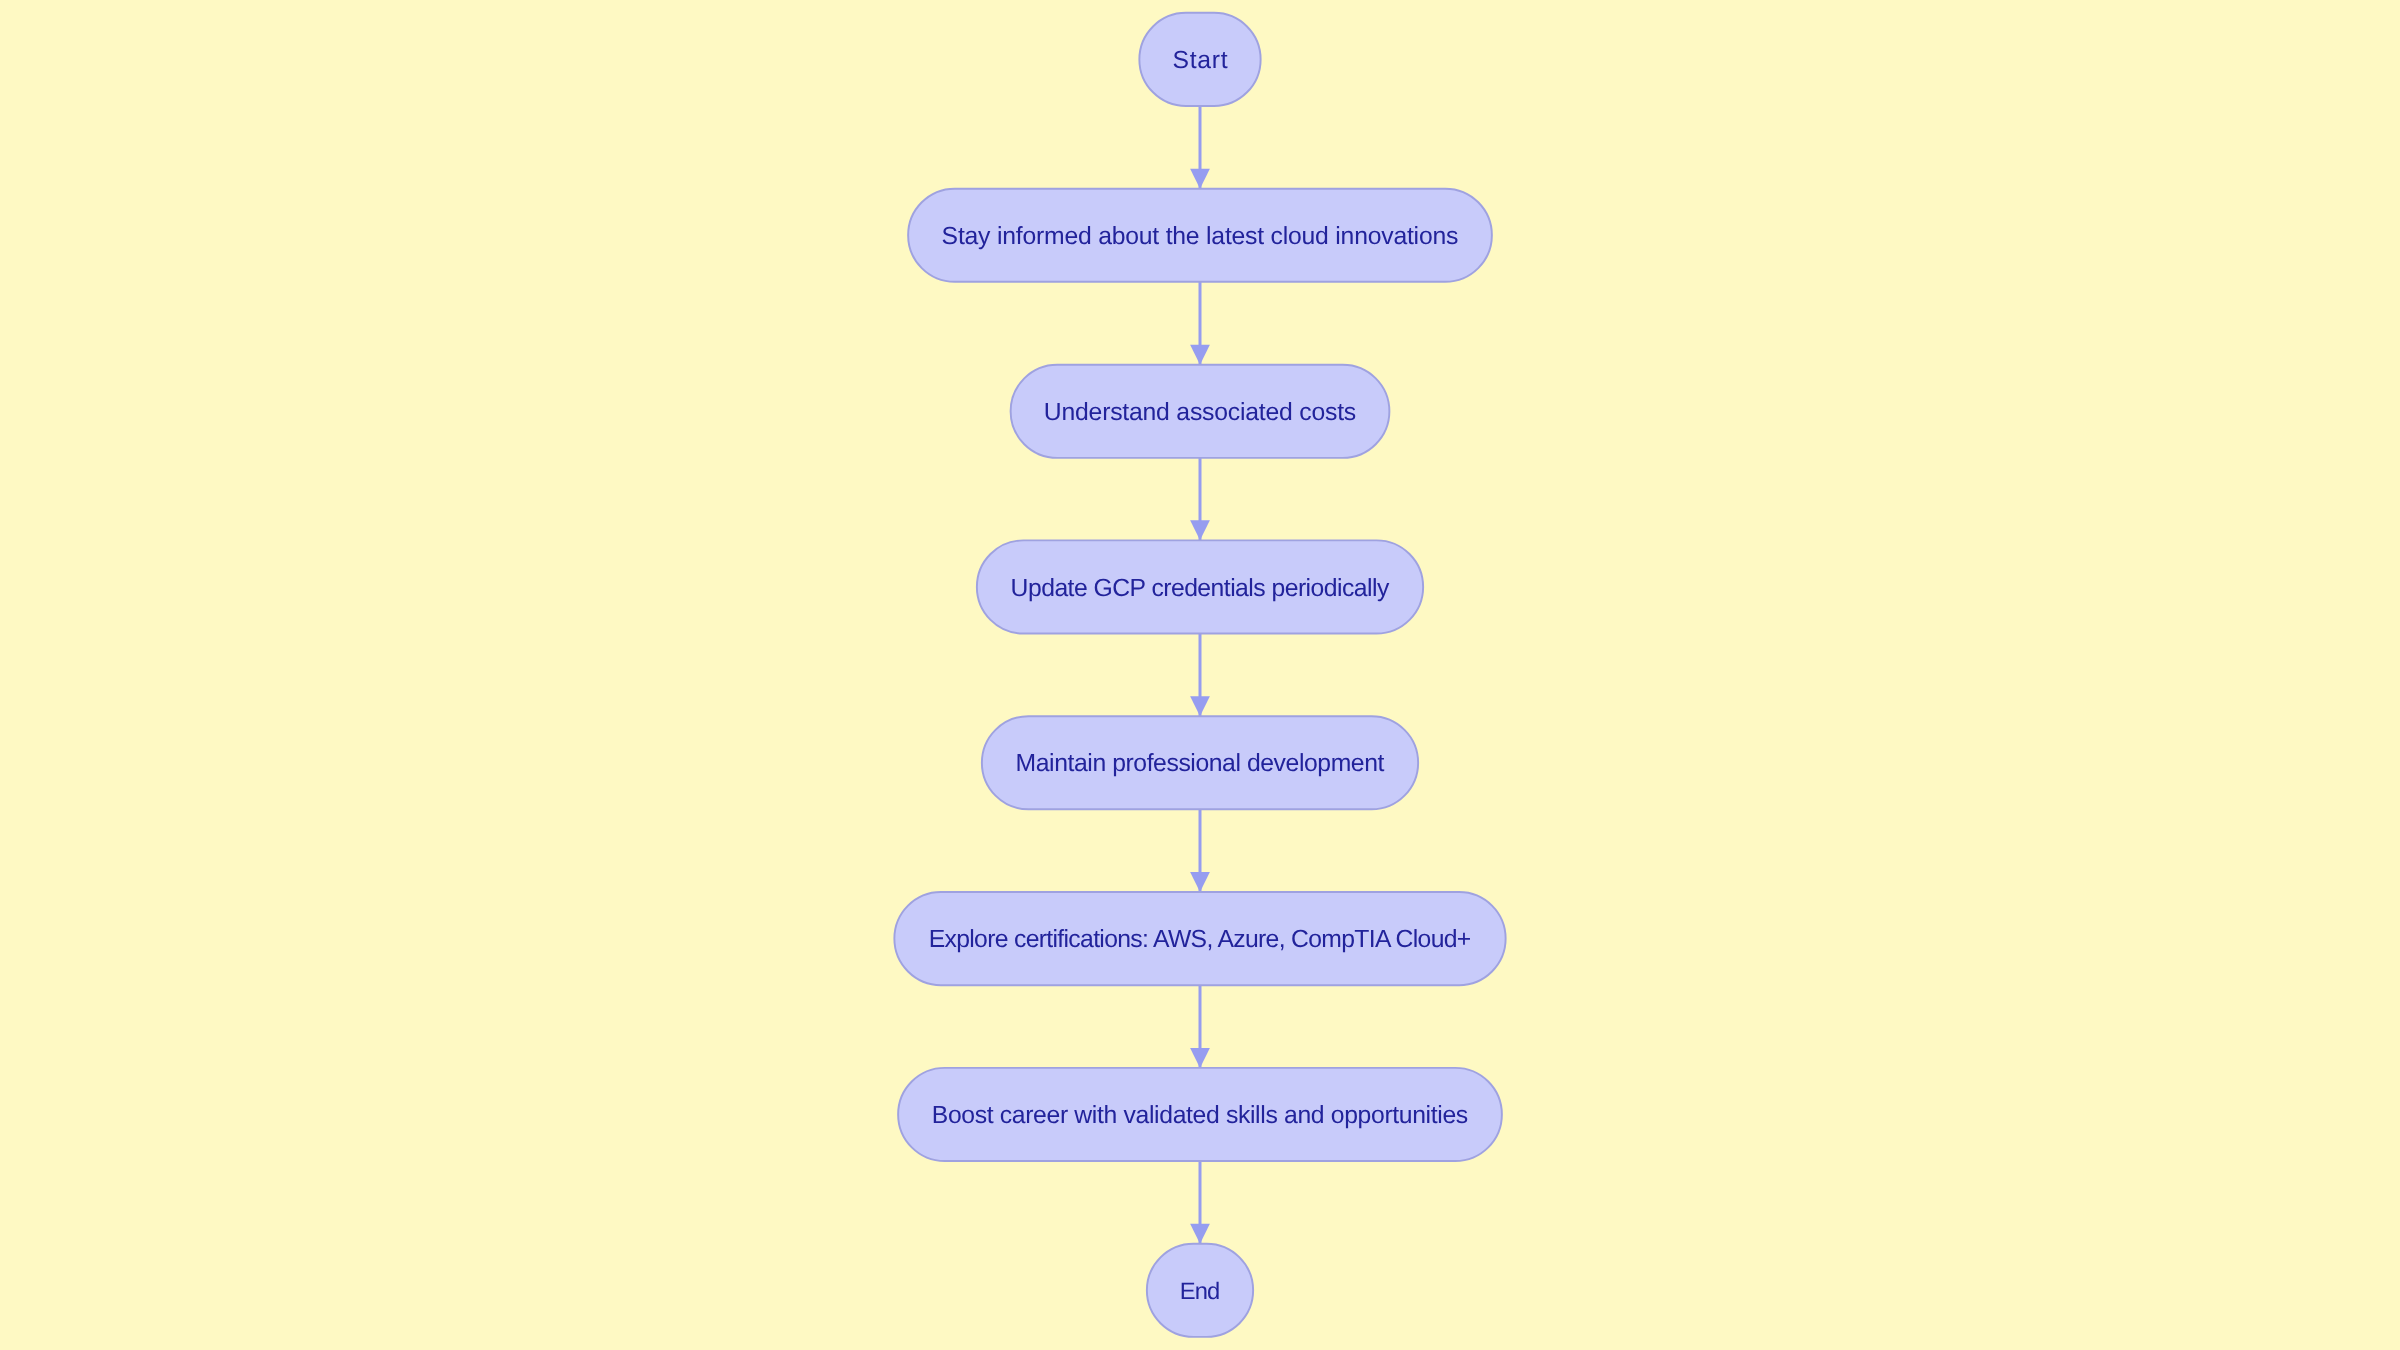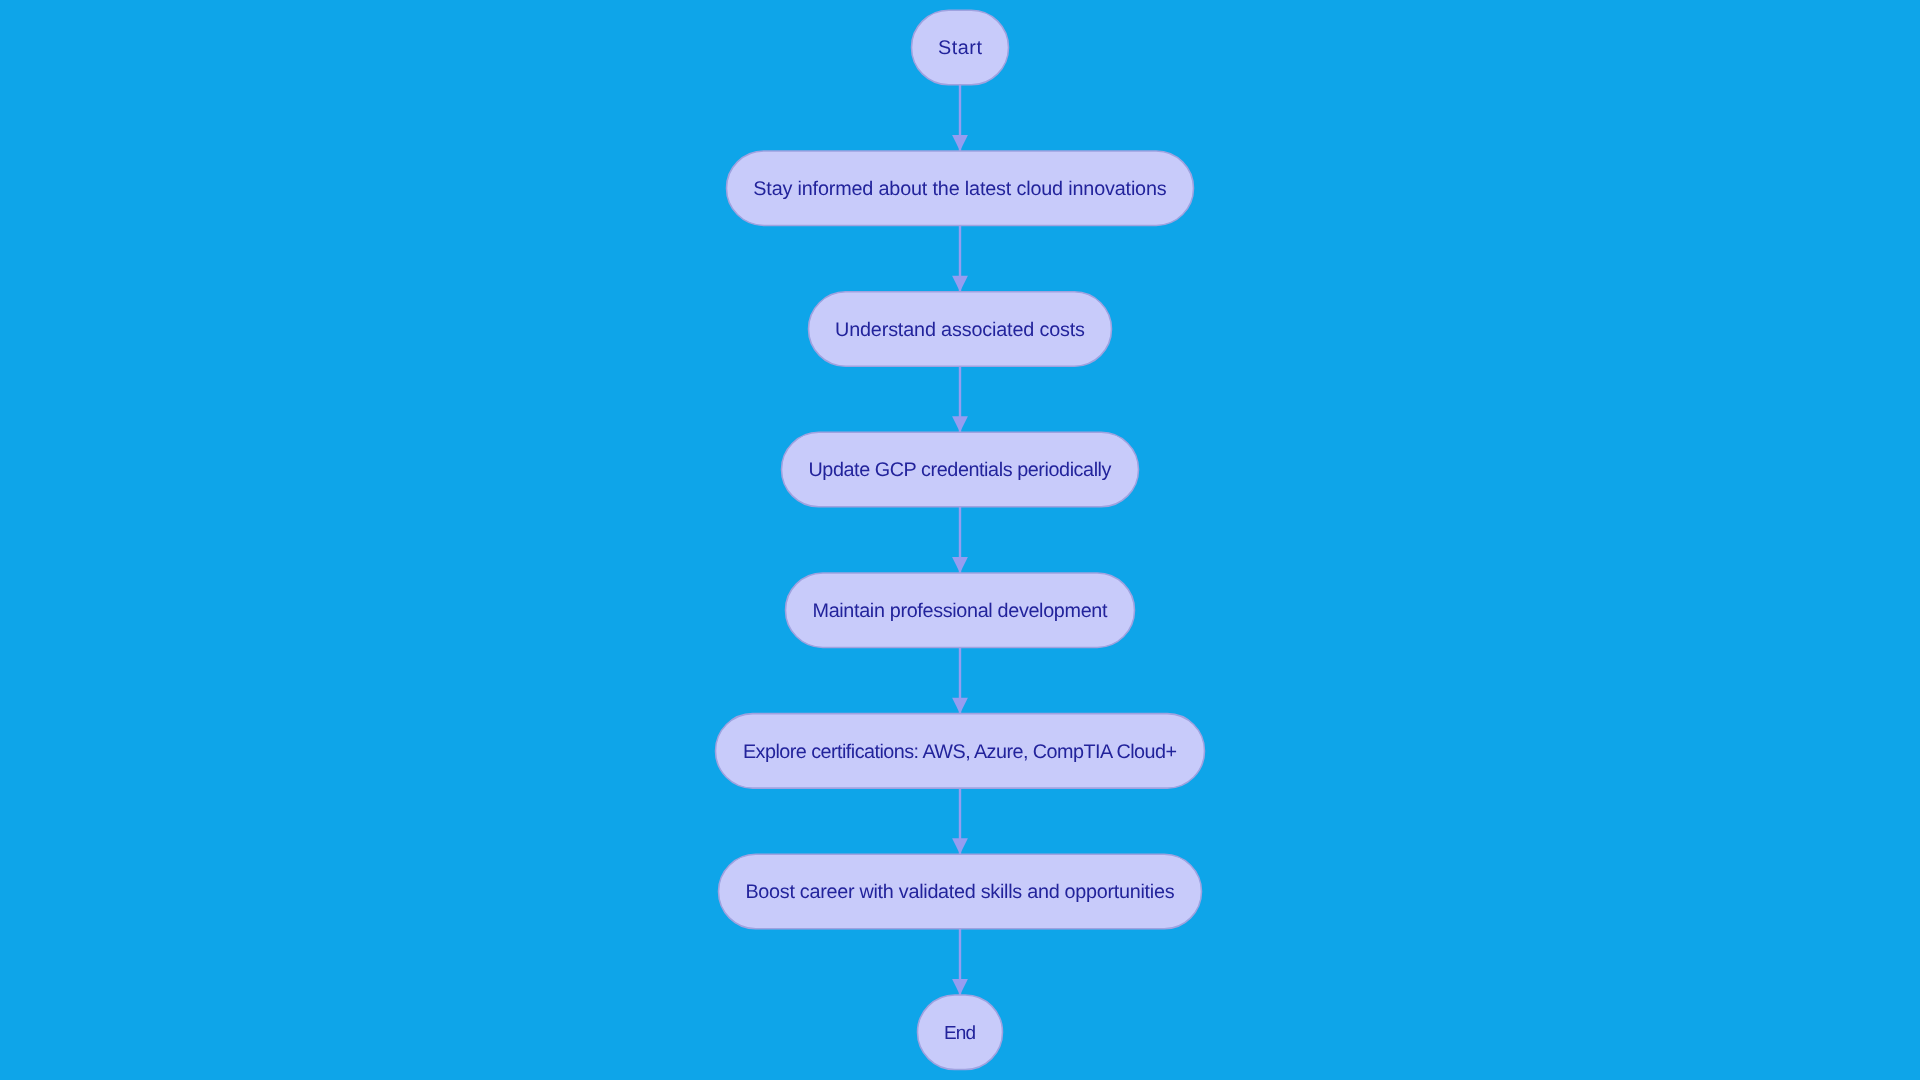--- a/index.html
+++ b/index.html
@@ -11,21 +11,21 @@
   #flowchart{position:absolute;left:0;top:0;display:block;}
   .node-shape{stroke-width:1.55;}
   .node-label{text-anchor:middle;dominant-baseline:auto;
               font-family:"Liberation Sans",sans-serif;
               will-change:opacity;}
   .edge-line{stroke-linecap:butt;}
 </style>
 </head>
 <body>
 
-<div id="stage" style="background: #0ea5e9;">
+<div id="stage" style="background: #fef9c3;">
   <svg id="flowchart" width="1920" height="1080" viewBox="0 0 1920 1080">
 
     <g>
       <g>
         <line class="edge-line" x1="960" x2="960" y1="84.75" y2="150.93" stroke="#969df0" stroke-width="2.4"></line>
         <path d="M 952.1 134.93 L 967.9 134.93 L 960 150.93 Z" fill="#969df0"></path>
       </g>
       <g>
         <line class="edge-line" x1="960" x2="960" y1="225.43" y2="291.8" stroke="#969df0" stroke-width="2.4"></line>
         <path d="M 952.1 275.8 L 967.9 275.8 L 960 291.8 Z" fill="#969df0"></path>

